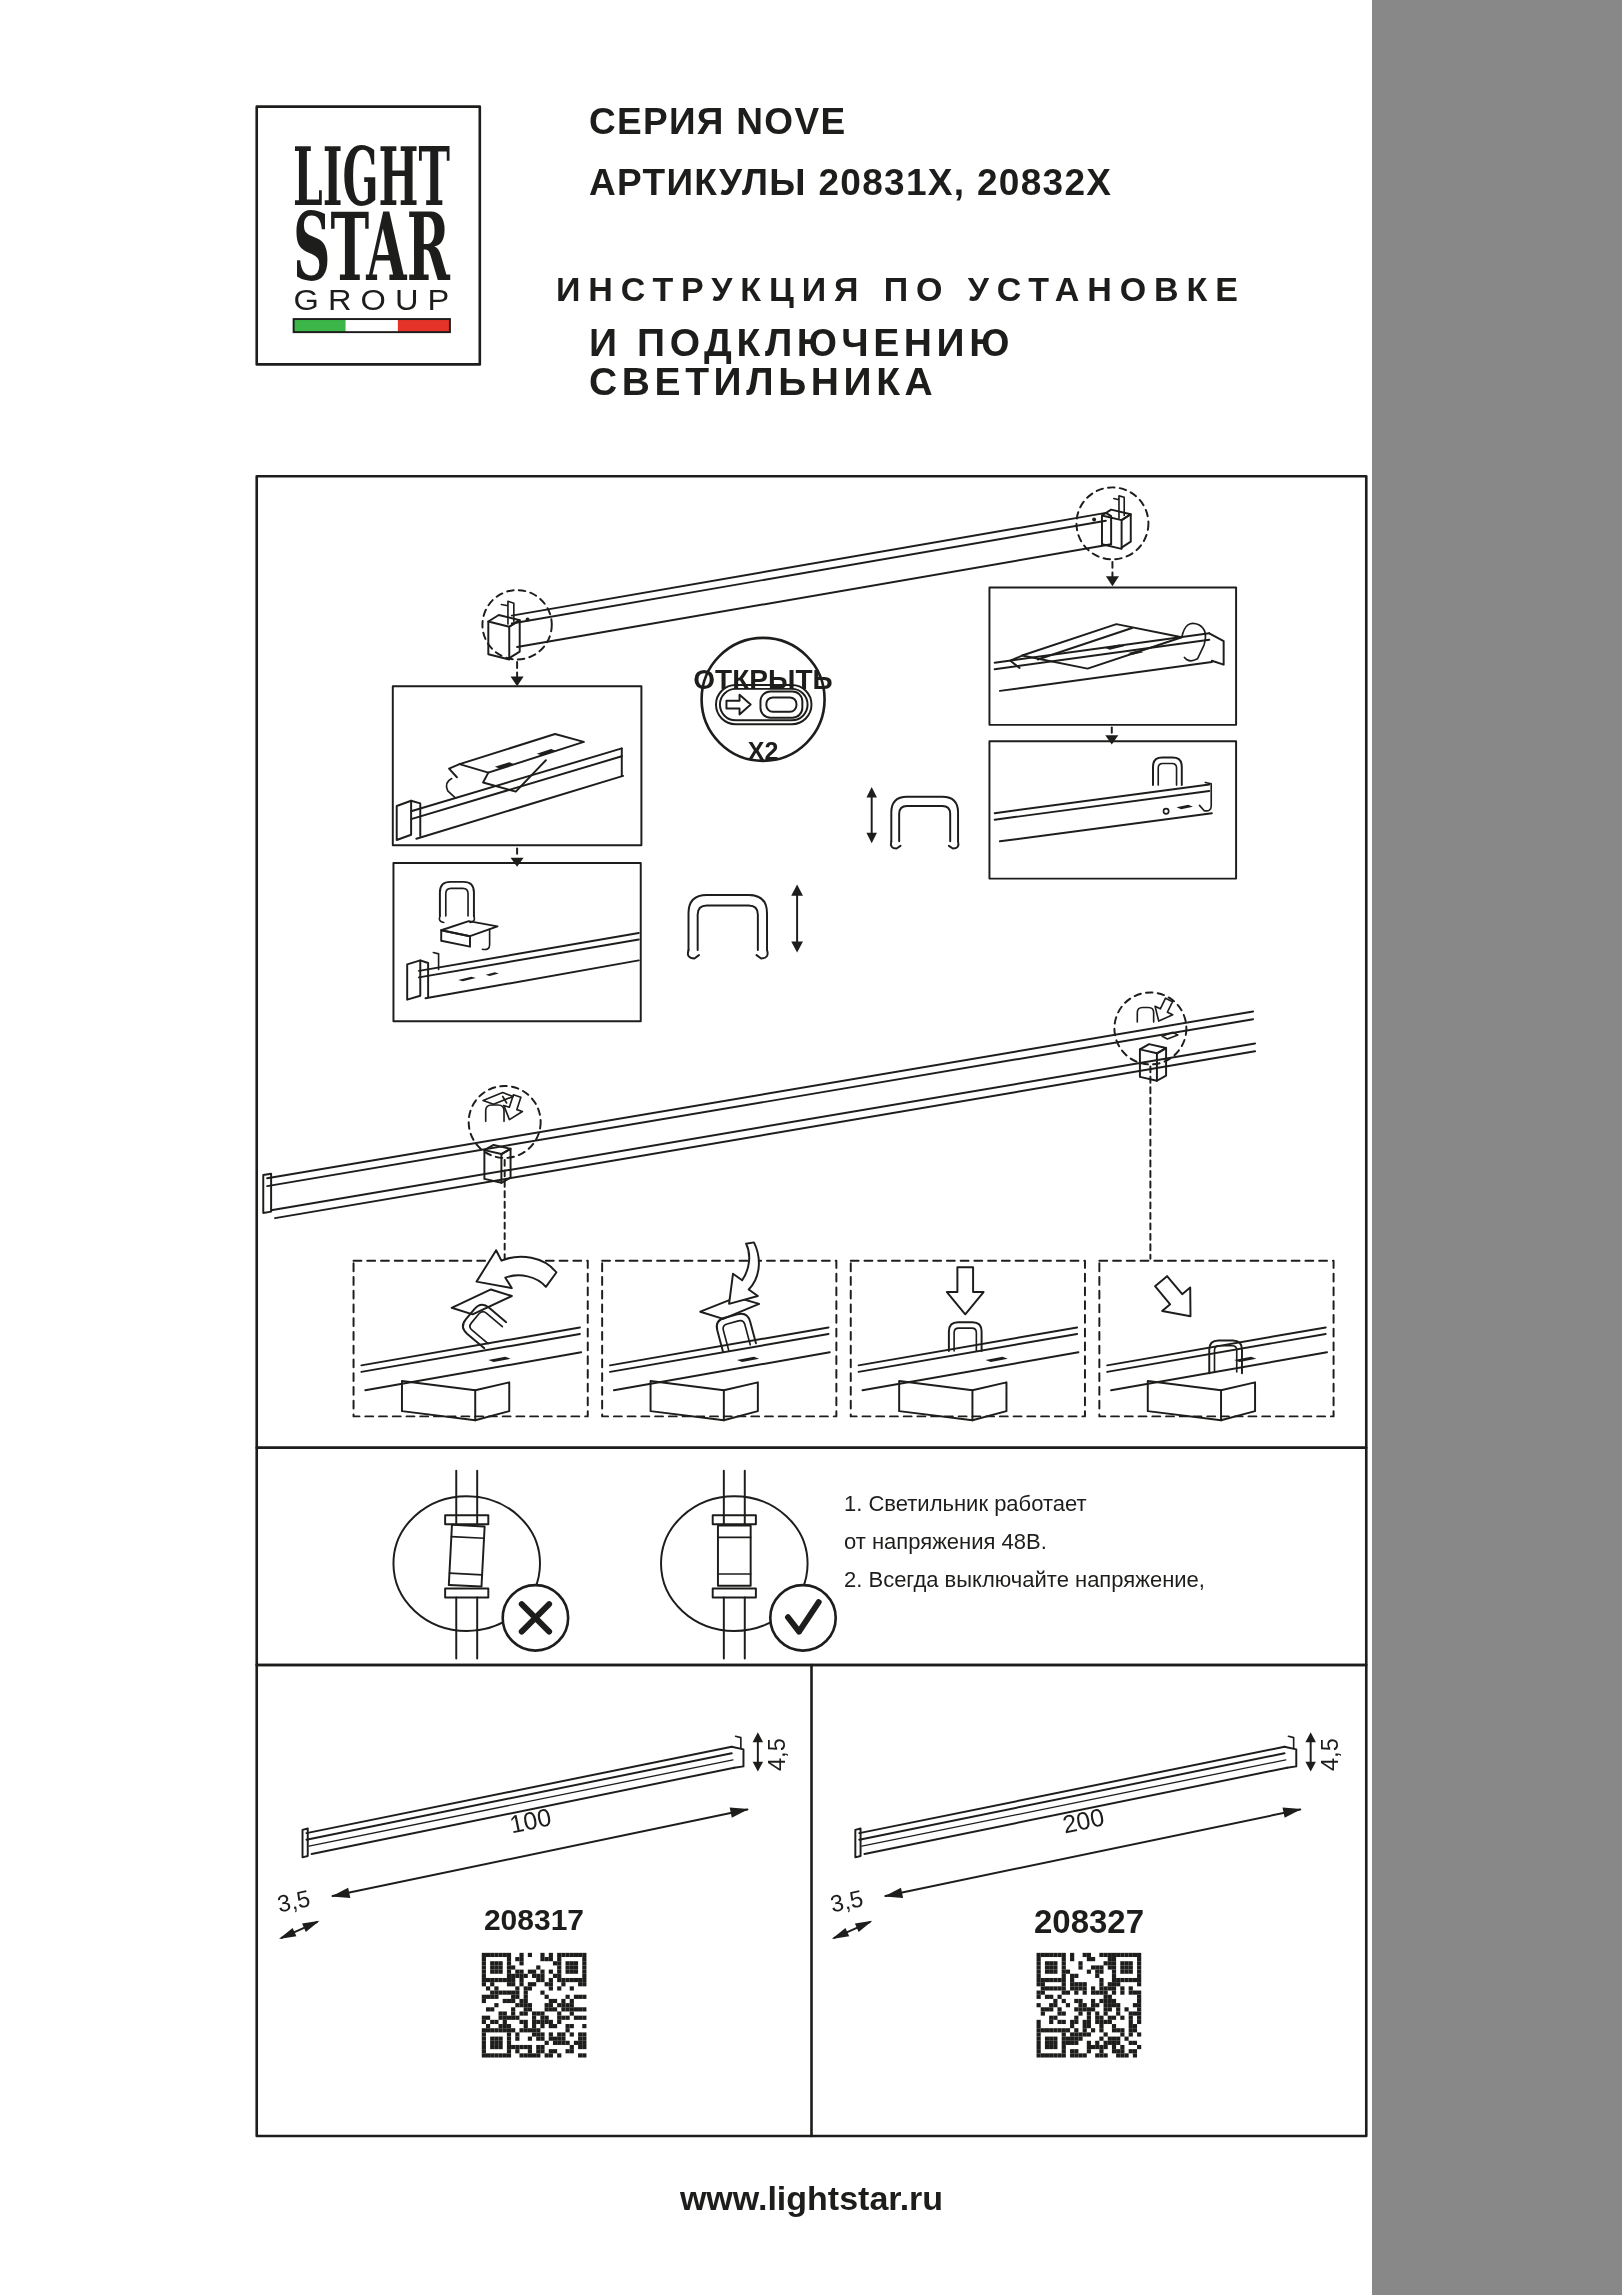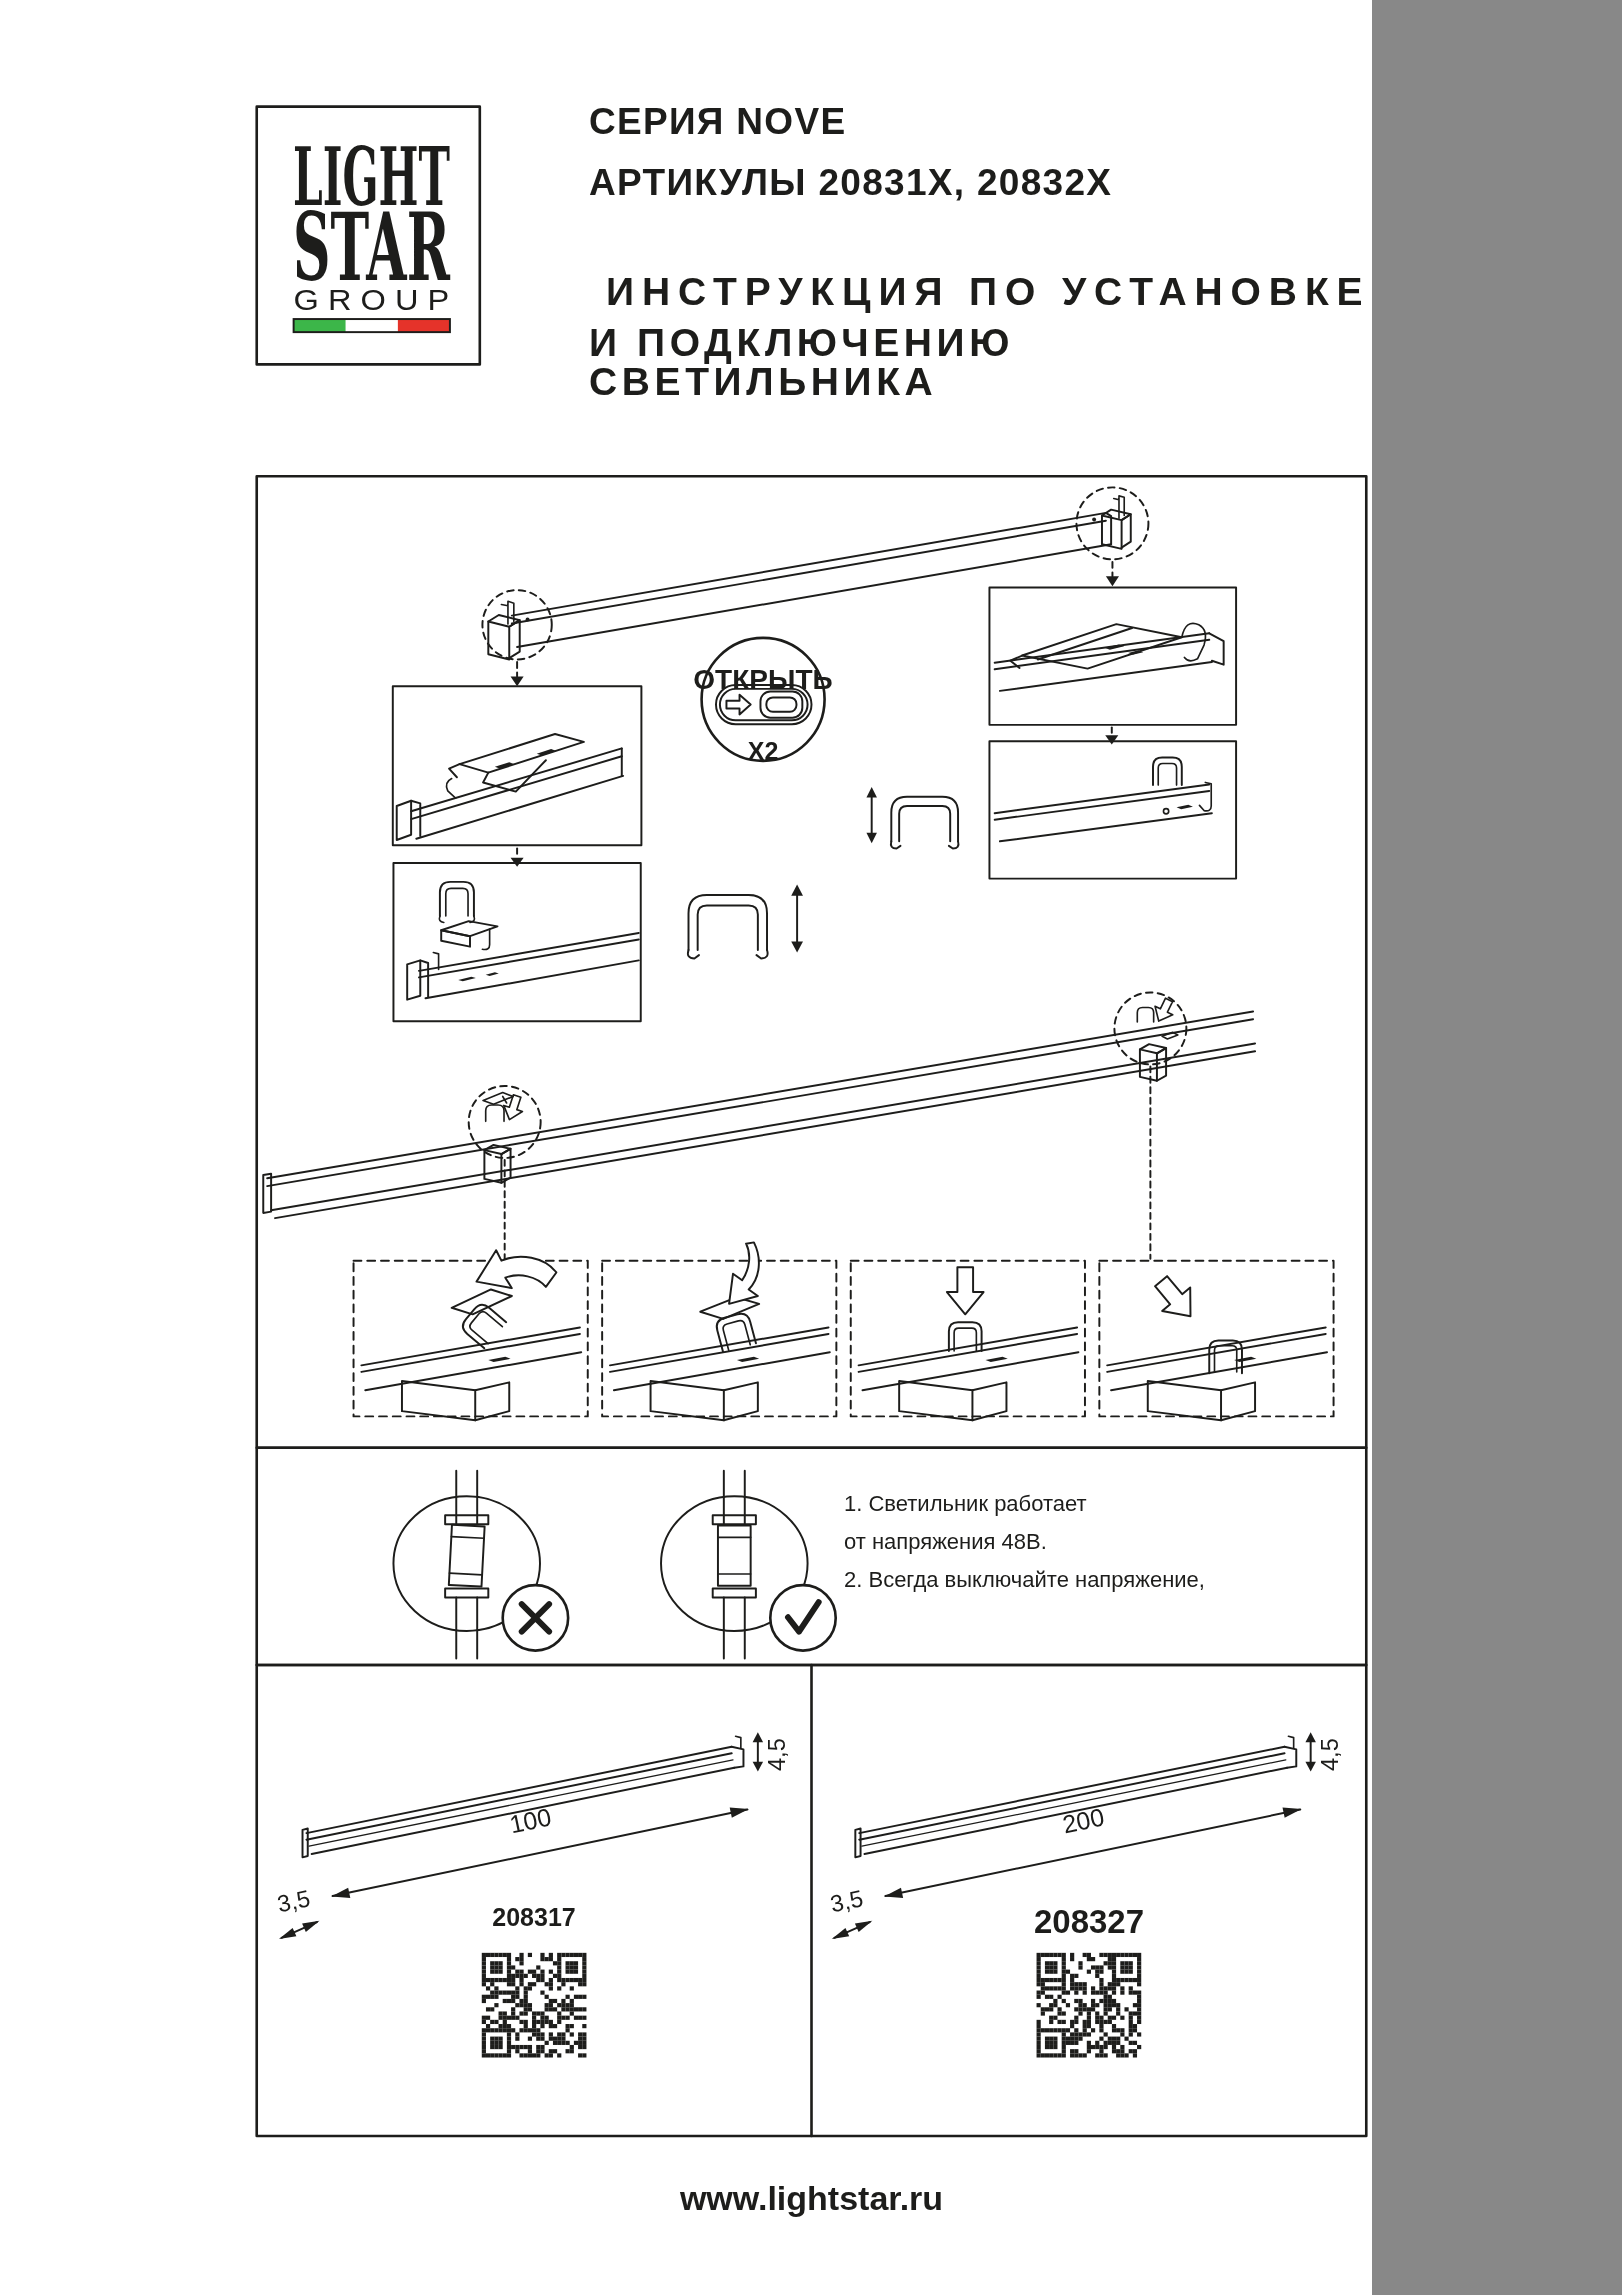--- a/index.html
+++ b/index.html
@@ -1006,36 +1006,36 @@
   <g>
     <rect x="56" y="324" width="79.7" height="20" fill="#3cb649"></rect>
     <rect x="135.7" y="324" width="79.7" height="20" fill="#ffffff"></rect>
     <rect x="215.4" y="324" width="79.6" height="20" fill="#e5332a"></rect>
     <rect x="56" y="324" width="239" height="20" fill="none" stroke="#1d1d1b" stroke-width="3"></rect>
   </g>
 </svg>
 
 <div class="abs hdr" style="left:589px;top:103px;width:779px;font-size:37px;letter-spacing:1.3px">СЕРИЯ NOVE</div>
 <div class="abs hdr" style="left:589px;top:164px;width:779px;font-size:37px;letter-spacing:1.3px">АРТИКУЛЫ 20831X, 20832X</div>
-<div class="abs hdr" style="left:606px;top:272px;width:779px;font-size:39px;letter-spacing:7.9px">ИНСТРУКЦИЯ ПО УСТАНОВКЕ</div>
+<div class="abs hdr" style="left:556px;top:272px;width:779px;font-size:34px;letter-spacing:7.9px">ИНСТРУКЦИЯ ПО УСТАНОВКЕ</div>
 <div class="abs hdr" style="left:589px;top:323px;width:779px;font-size:39px;letter-spacing:4.6px">И ПОДКЛЮЧЕНИЮ СВЕТИЛЬНИКА</div>
 
 <div class="abs b" style="left:691px;top:664px;width:144px;text-align:center;font-size:28px">ОТКРЫТЬ</div>
 <div class="abs b" style="left:691px;top:737px;width:144px;text-align:center;font-size:25px">X2</div>
 
 <div class="abs" style="left:844px;top:1485px;width:510px;font-size:22px;line-height:38px">
   <div>1. Светильник работает</div>
   <div>от напряжения 48В.</div>
   <div>2. Всегда выключайте напряжение,</div>
 </div>
 
 <div class="abs rot" style="left:507px;top:1811px;font-size:25px;transform:rotate(-11.8deg)">100</div>
 <div class="abs rot" style="left:275px;top:1892px;font-size:23.6px;transform:rotate(-11.8deg)">3,5</div>
 <div class="abs rot" style="left:764px;top:1771px;font-size:23.6px;transform:rotate(-90deg)">4,5</div>
-<div class="abs b" style="left:403px;top:1903px;width:262px;text-align:center;font-size:25px">208317</div>
+<div class="abs b" style="left:403px;top:1903px;width:262px;text-align:center;font-size:30px">208317</div>
 
 <div class="abs rot" style="left:1060px;top:1811px;font-size:25px;transform:rotate(-11.8deg)">200</div>
 <div class="abs rot" style="left:828px;top:1892px;font-size:23.6px;transform:rotate(-11.8deg)">3,5</div>
 <div class="abs rot" style="left:1317px;top:1771px;font-size:23.6px;transform:rotate(-90deg)">4,5</div>
 <div class="abs b" style="left:958px;top:1903px;width:262px;text-align:center;font-size:33px">208327</div>
 
 <div class="abs b" style="left:0;top:2179px;width:1623px;text-align:center;font-size:34px">www.lightstar.ru</div>
 
 </div>
 

